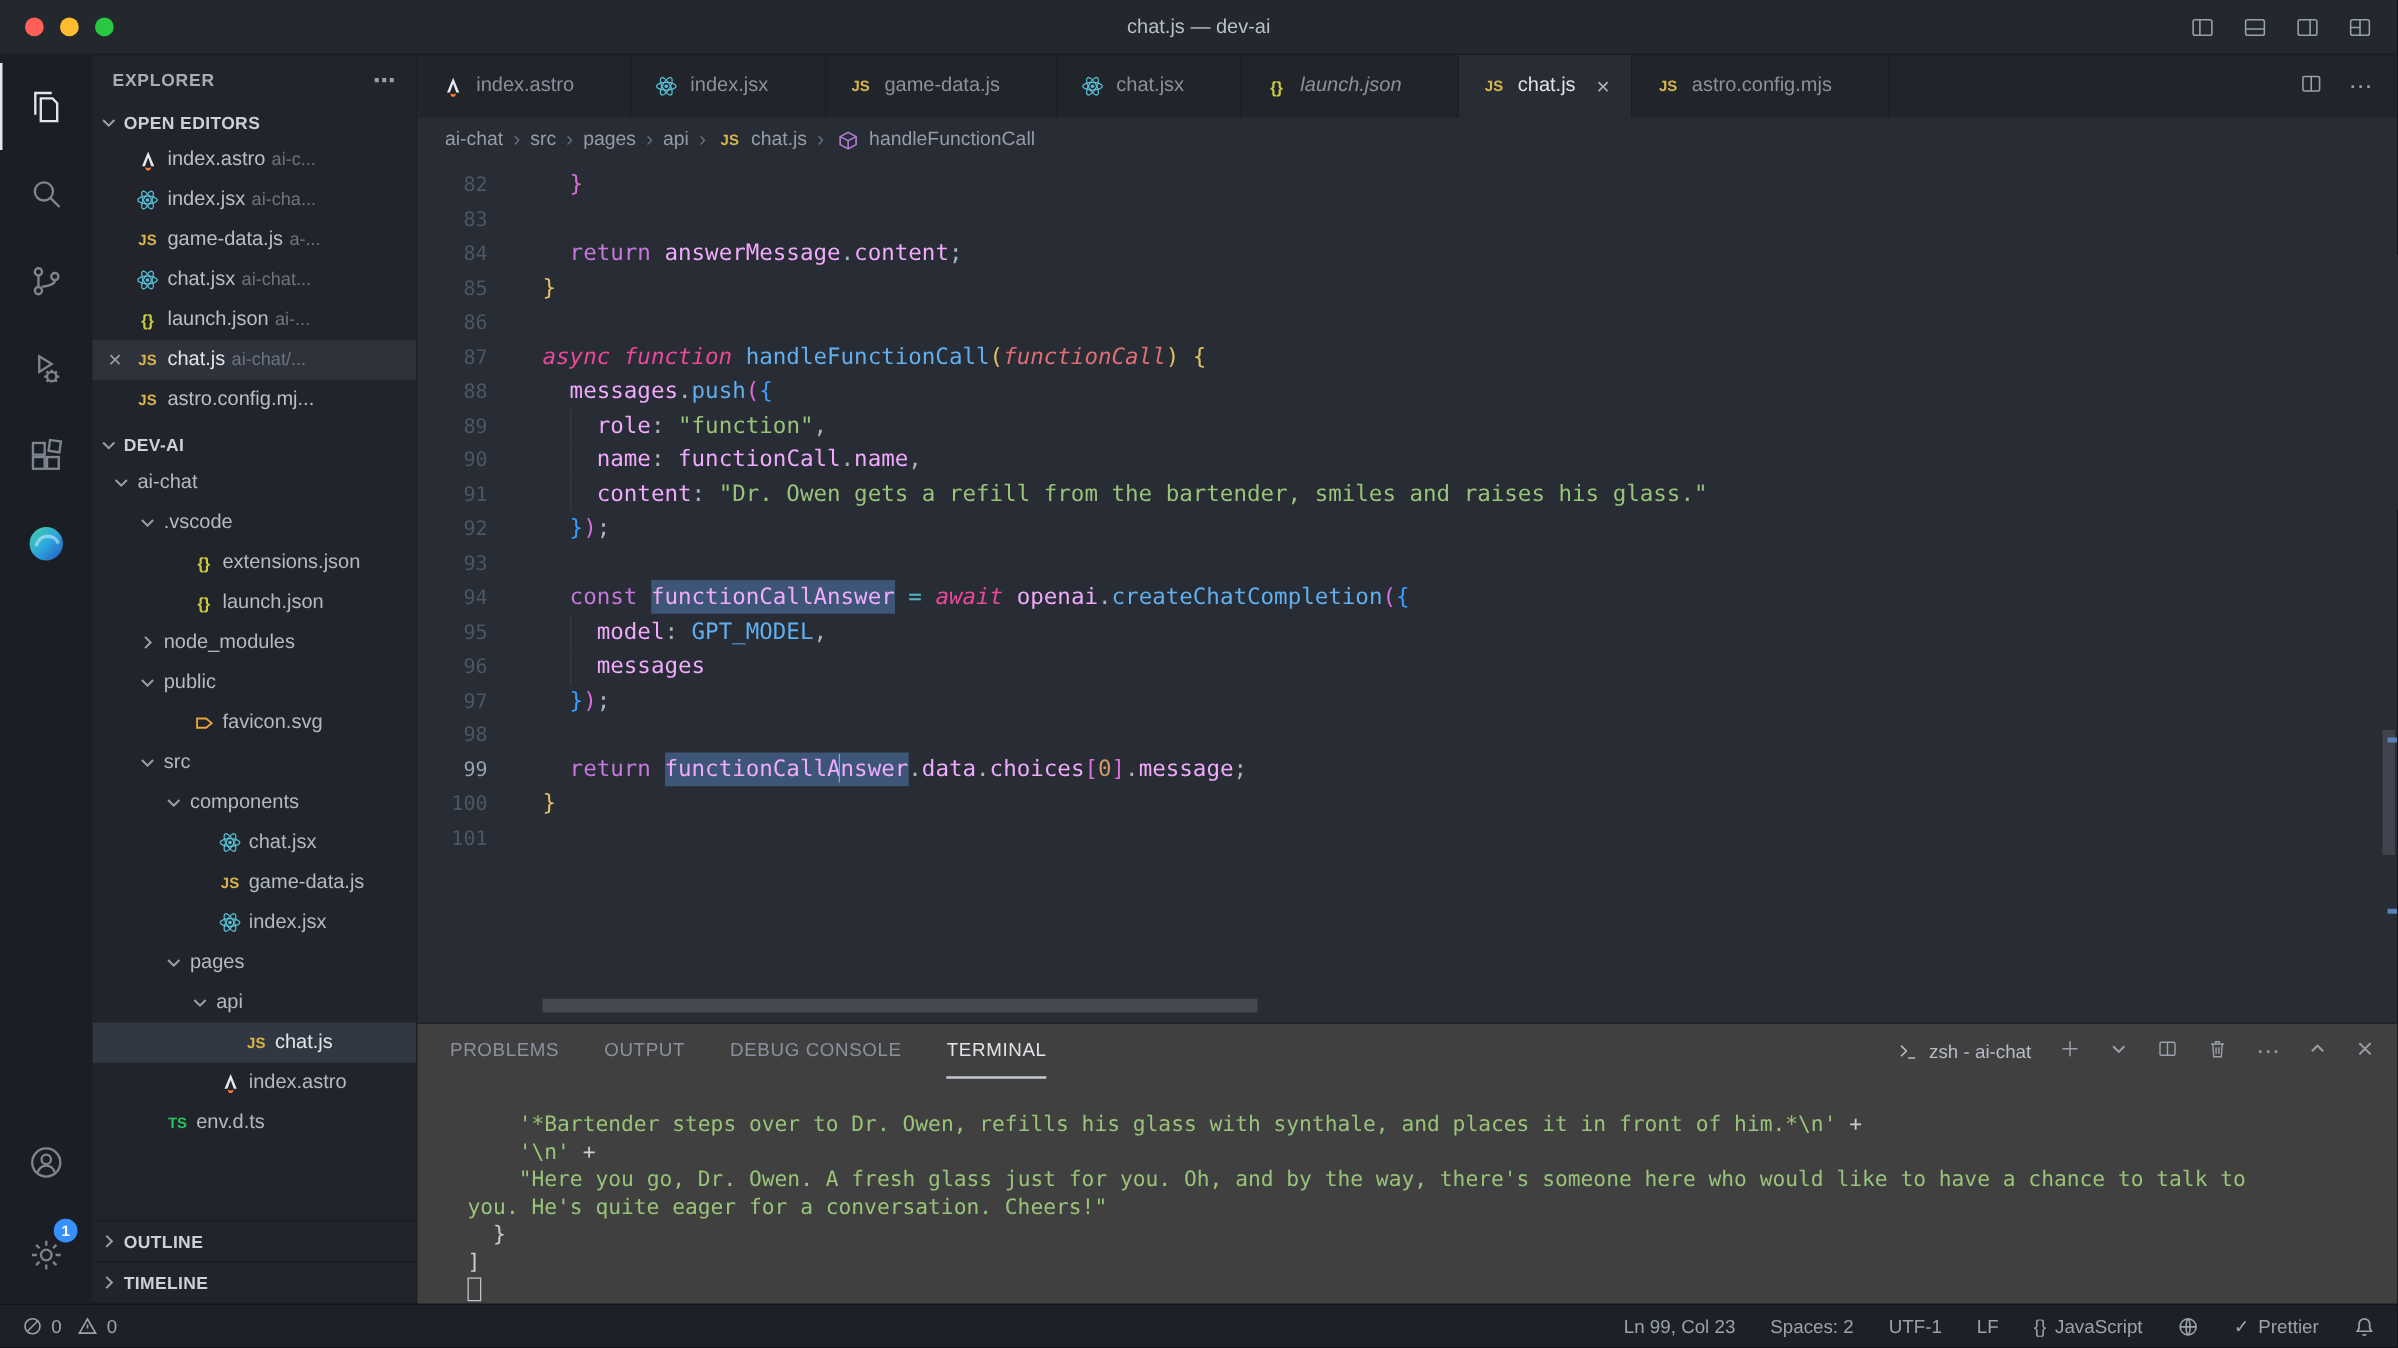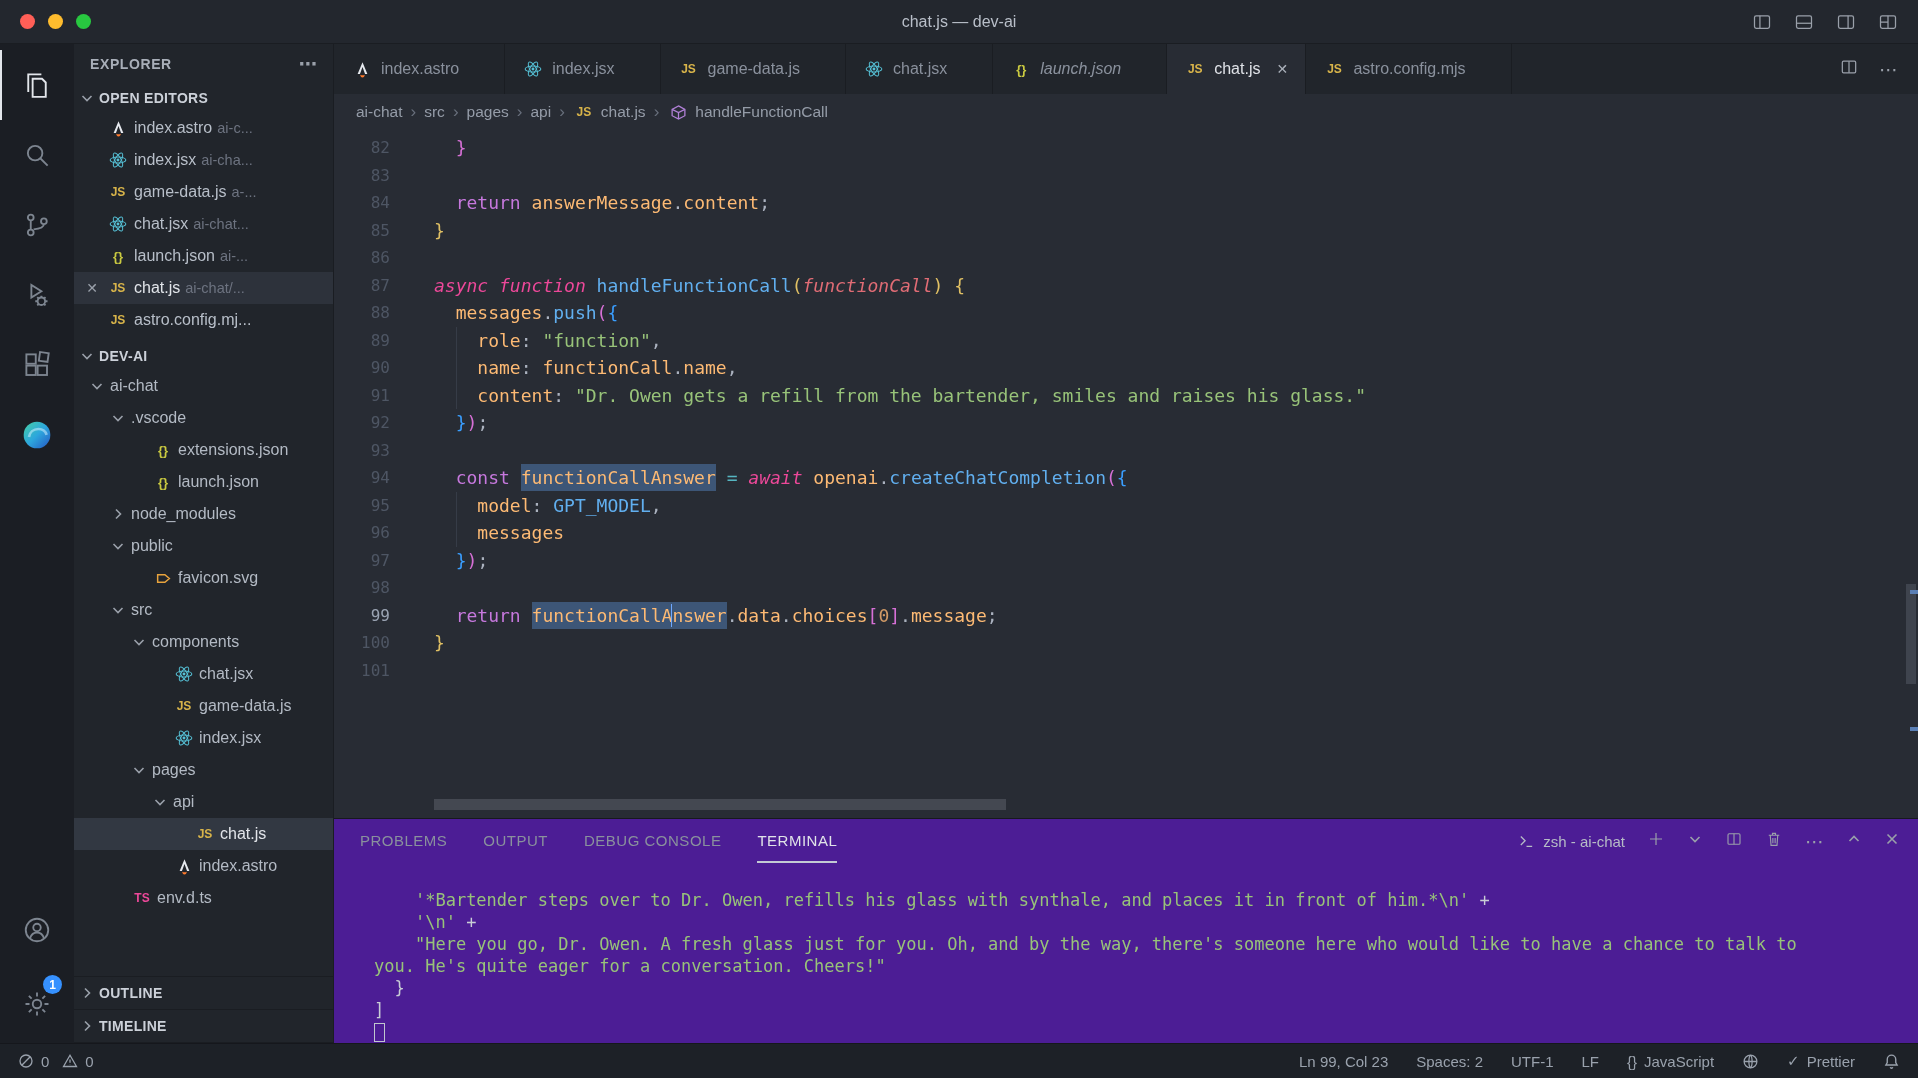--- a/index.html
+++ b/index.html
@@ -37,21 +37,21 @@
   .oe-close{width:20px;flex:0 0 20px;text-align:center;color:#9aa0aa;font-size:14px;}
   .oe-name{color:#b8bfc9;}
   .oe-row.active .oe-name{color:#e2e5ea;}
   .oe-dim{color:#6d7380;font-size:14.5px;overflow:hidden;text-overflow:ellipsis;}
   .tree{flex:0 1 auto;overflow:hidden;}
   .tree-row{height:32px;display:flex;align-items:center;gap:4px;white-space:nowrap;color:#b3bac4;}
   .tree-row.selected{background:#323842;color:#e2e5ea;}
   .tw{width:18px;flex:0 0 18px;display:flex;justify-content:center;align-items:center;color:#9aa0aa;}
   .icon-slot{width:22px;flex:0 0 22px;display:flex;justify-content:center;align-items:center;}
   .fi{font-weight:700;font-size:12px;font-family:"Liberation Sans",sans-serif;}
-  .fi-js{color:#d8b44a;} .fi-ts{color:#ec4899;} .fi-json{color:#cbcb41;font-size:13px;}
+  .fi-js{color:#d8b44a;} .fi-ts{color:#22c55e;} .fi-json{color:#cbcb41;font-size:13px;}
   .sb-spacer{flex:1;}
   .bottom-sections{border-top:1px solid #1a1d22;}
   .bottom-sections .section-row{height:33px;flex:0 0 33px;border-bottom:1px solid #1a1d22;}
 
   
   .editor-col{flex:1;min-width:0;display:flex;flex-direction:column;background:#282c34;}
   .tabbar{height:50px;flex:0 0 50px;background:#21252b;display:flex;align-items:stretch;overflow:hidden;}
   .tab{display:flex;align-items:center;gap:9px;padding:0 10px 0 18px;font-size:16px;color:#8a919d;background:#21252b;border-right:1px solid #1a1d22;white-space:nowrap;}
   .tab.active{background:#282c34;color:#e0e3e8;}
   .tab.italic .tab-label{font-style:italic;}
@@ -64,31 +64,31 @@
 
   
   .editor-wrap{flex:1;position:relative;overflow:hidden;font-family:"DejaVu Sans Mono","Liberation Mono",monospace;font-size:18px;}
   .code-lines{position:absolute;inset:4px 0 0 0;}
   .crow{display:flex;height:27.5px;line-height:27.5px;}
   .ln{width:56px;flex:0 0 56px;text-align:right;color:#4e5664;font-size:16px;}
   .ln.cur{color:#9aa3b2;}
   .lc{position:relative;margin-left:44px;white-space:pre;}
   .guide{position:absolute;top:0;bottom:0;width:1px;background:#363c47;}
   .pln{color:#abb2bf;} .kw{color:#c678dd;} .kwi{color:#ec4899;font-style:italic;}
-  .fn{color:#61afef;} .vr{color:#fdba74;} .vrit{color:#e06c75;font-style:italic;}
+  .fn{color:#61afef;} .vr{color:#f0abfc;} .vrit{color:#e06c75;font-style:italic;}
   .st{color:#98c379;} .nu{color:#d19a66;} .op{color:#56b6c2;}
   .b1{color:#e0c064;} .b2{color:#d670d6;} .b3{color:#3a9eff;}
   .whl{background:#3d5677;padding:3px 0;}
   .caret{display:inline-block;width:2px;height:23px;background:#6fa8ff;vertical-align:-5px;margin:0 -1px;}
   .hscroll{position:absolute;left:100px;bottom:8px;width:572px;height:11px;background:rgba(120,126,138,.35);}
   .vscroll{position:absolute;right:2px;top:454px;width:10px;height:100px;background:rgba(120,126,138,.30);}
   .ov-mark{position:absolute;right:0;width:8px;height:4px;background:#5a7fb5;}
 
   
-  .panel{flex:0 0 225px;background:#4c1d95;border-top:1px solid #17191e;display:flex;flex-direction:column;min-height:0;}
+  .panel{flex:0 0 225px;background:#404040;border-top:1px solid #17191e;display:flex;flex-direction:column;min-height:0;}
   .panel-header{height:44px;flex:0 0 44px;display:flex;align-items:center;padding:0 18px 0 26px;}
   .panel-tabs{display:flex;gap:36px;height:100%;}
   .panel-tab{display:flex;align-items:center;font-size:15px;letter-spacing:.5px;color:#8a919d;border-bottom:2px solid transparent;}
   .panel-tab.active{color:#e0e3e8;border-bottom-color:#c3c9d4;}
   .panel-actions{margin-left:auto;display:flex;align-items:center;gap:22px;color:#9aa0aa;}
   .term-label{display:flex;align-items:center;gap:8px;font-size:15px;color:#b6bcc6;}
   .terminal{flex:1;overflow:hidden;padding:26px 16px 0 40px;font-family:"DejaVu Sans Mono","Liberation Mono",monospace;font-size:17px;line-height:22px;white-space:pre;color:#c8cdd5;}
   .t-pln{color:#c8cdd5;} .t-str{color:#98c379;}
   .t-cursor{display:inline-block;width:11px;height:19px;border:1.5px solid #c0c6cf;vertical-align:-4px;}
 

